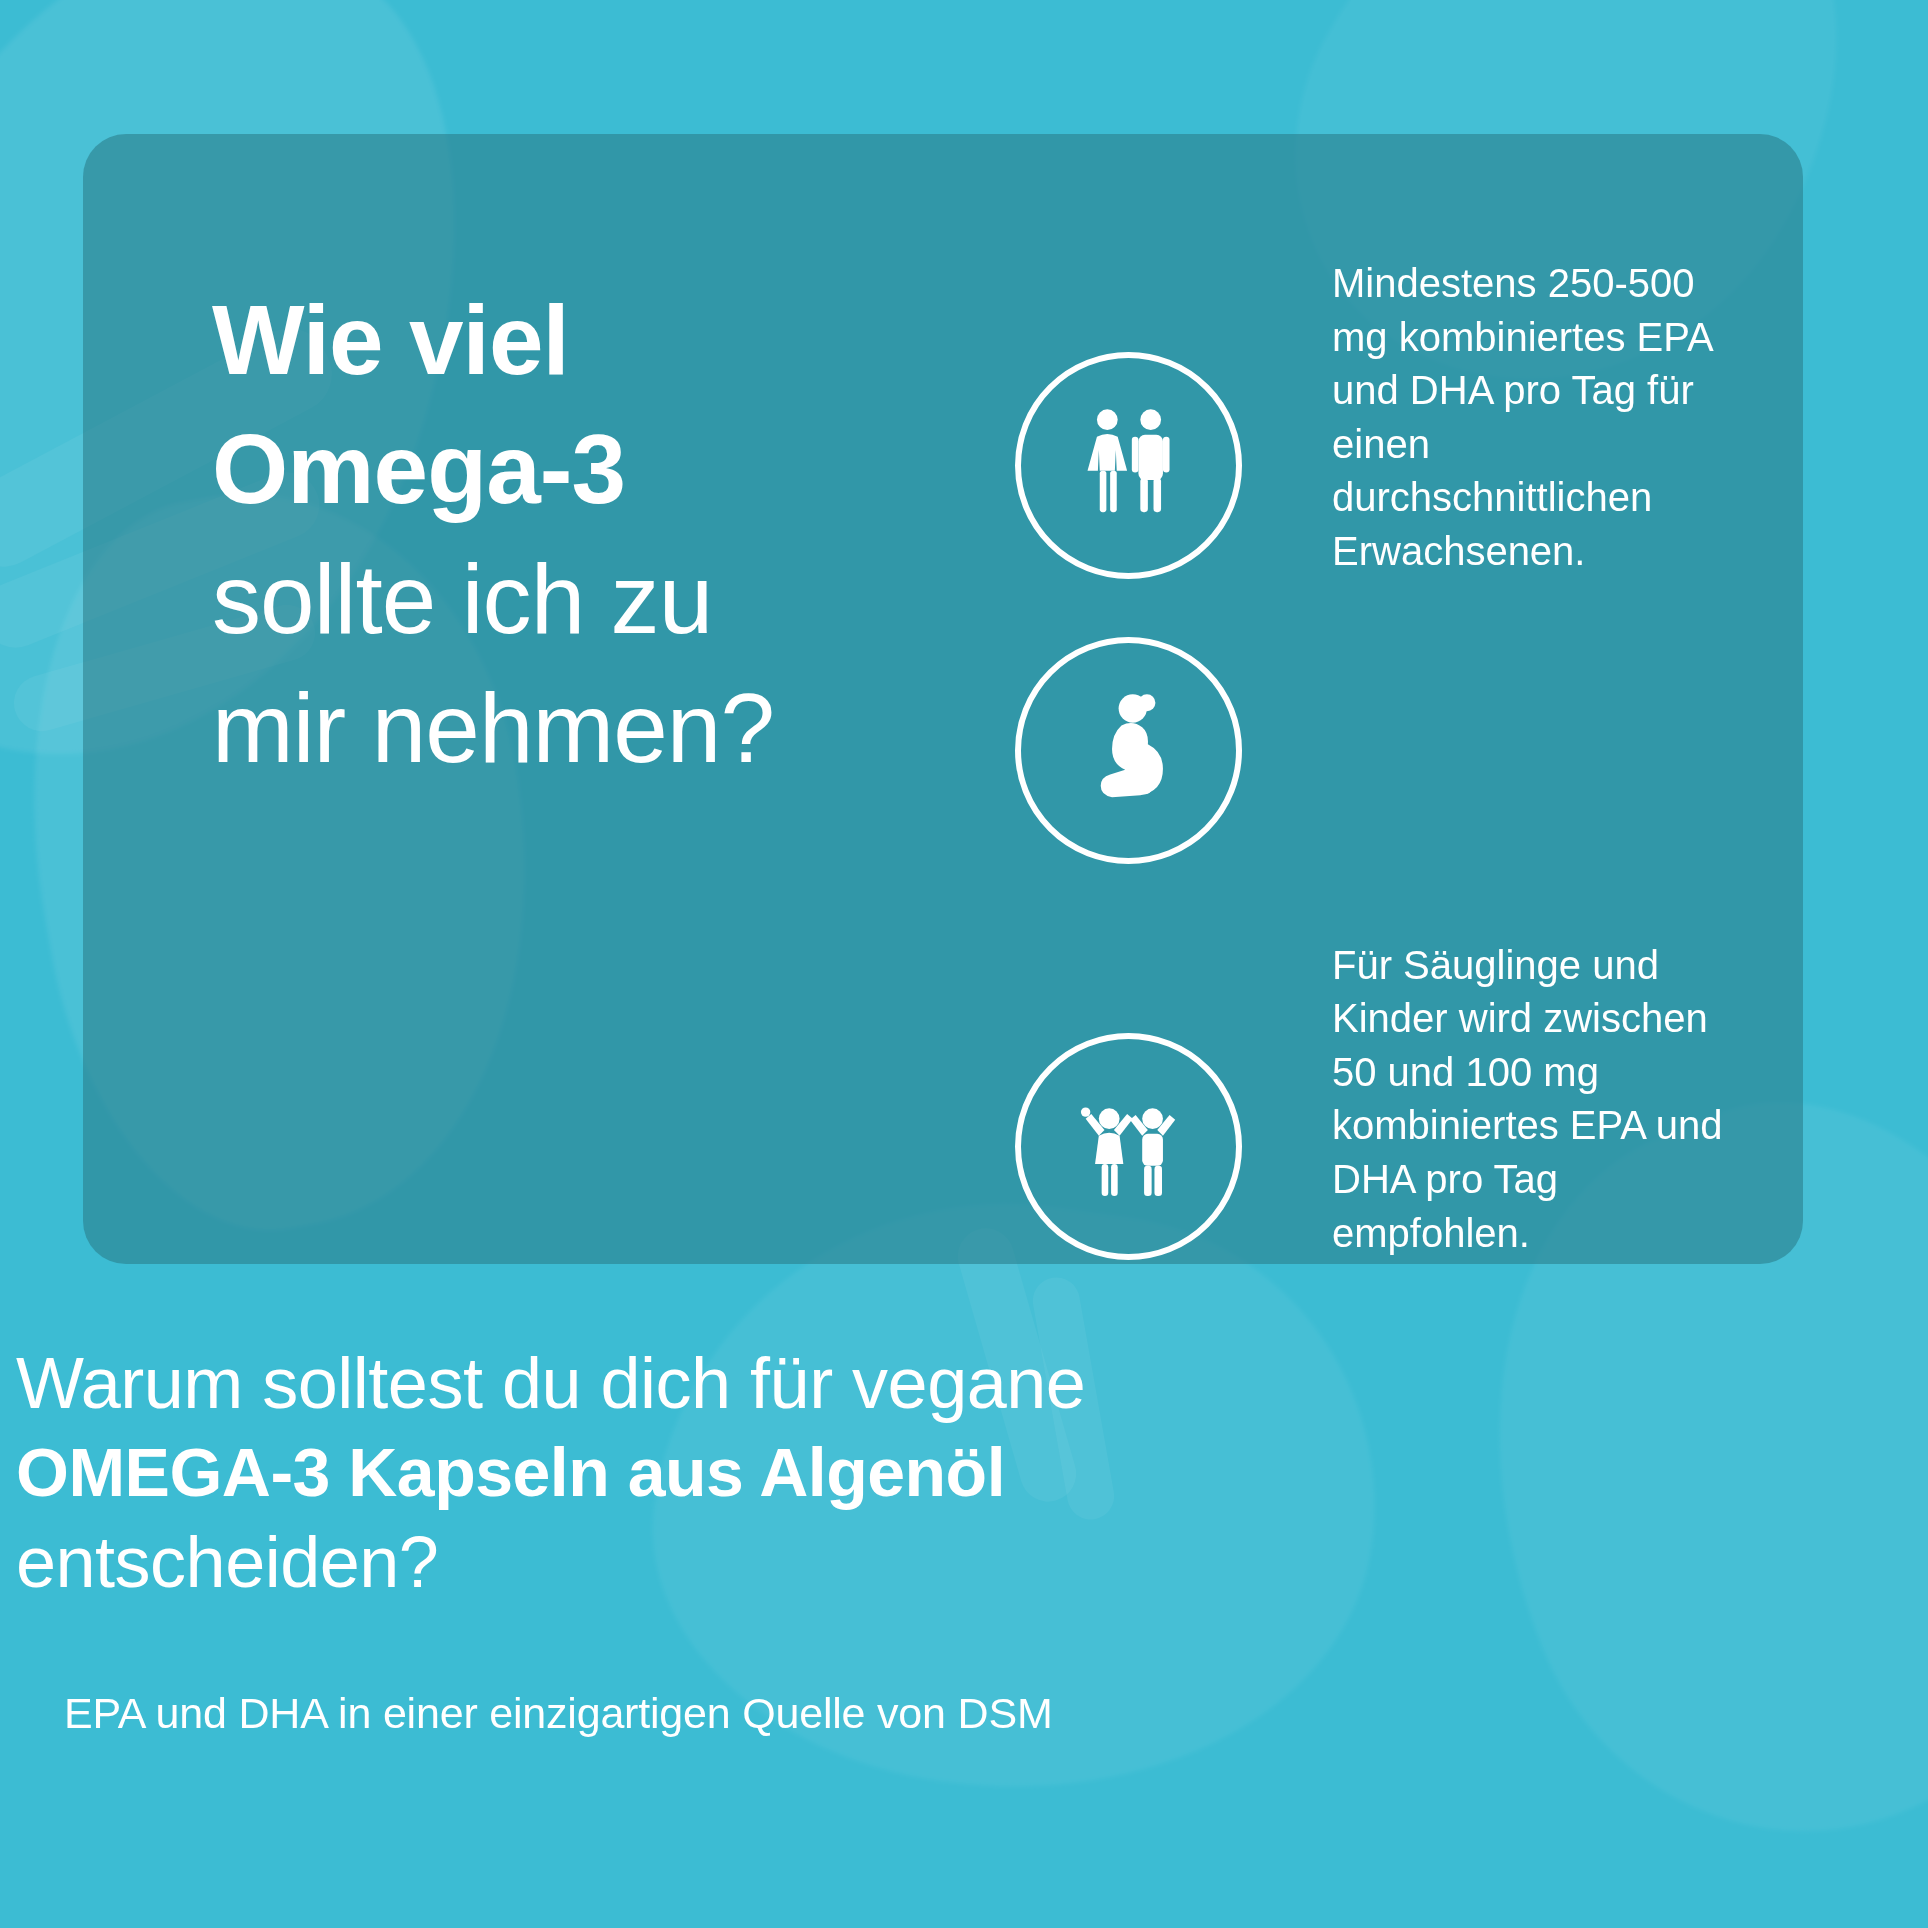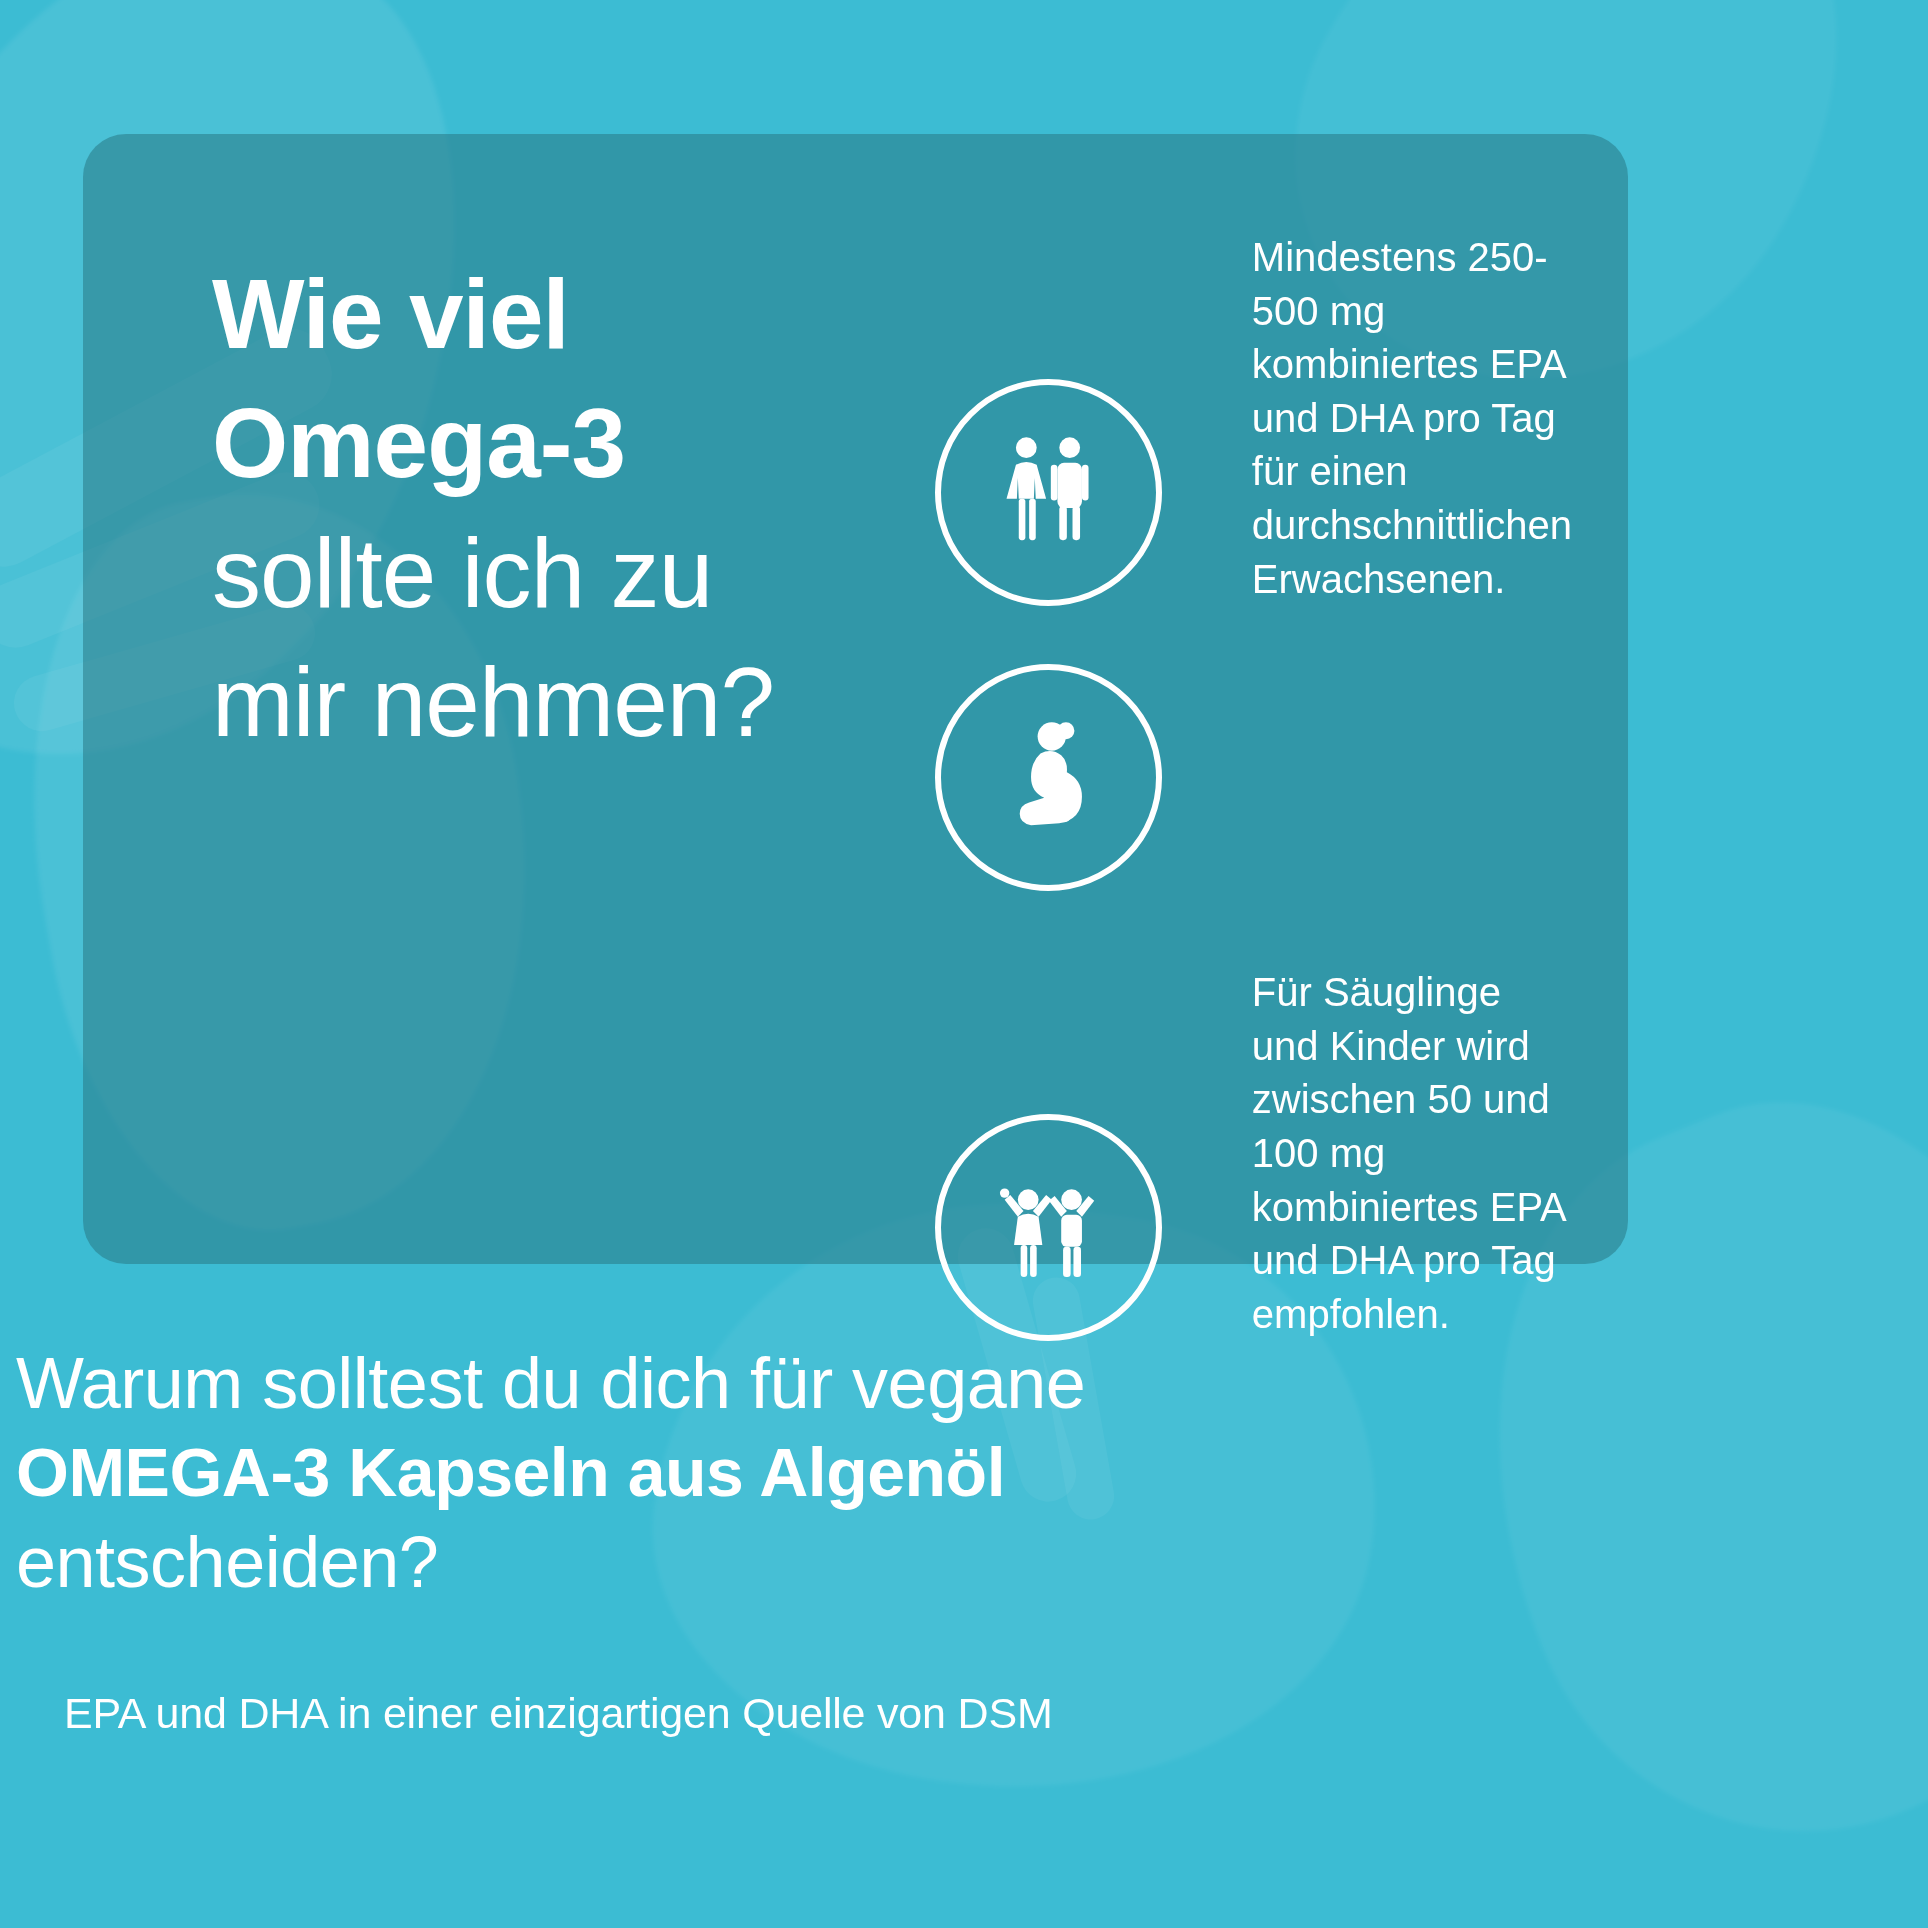--- a/index.html
+++ b/index.html
@@ -42,26 +42,26 @@
   .stripe.s2 { left: -28px; top: 527px; width: 358px; height: 66px; transform: rotate(-22deg); }
   .stripe.s3 { left: 9.4px;  top: 640px; width: 311px; height: 56px; transform: rotate(-16deg); }
   .stripe.s4 { left: 876px; top: 1337px; width: 282px; height: 56px; transform: rotate(74deg); }
   .stripe.s5 { left: 951px; top: 1375px; width: 245px; height: 47px; transform: rotate(80deg); }
 
   
   .card {
     position: absolute;
     left: 83px;
     top: 134px;
-    width: 1545px;
+    width: 1720px;
     height: 1130px;
     background: rgba(40,120,133,0.55);
     border-radius: 43px;
     box-sizing: border-box;
-    padding: 31px 56px;
+    padding: 57px 56px;
     display: flex;
   }
 
   .headline {
     width: 876px;
     padding-left: 73px;
     padding-top: 85px;
     box-sizing: border-box;
     color: #ffffff;
   }

